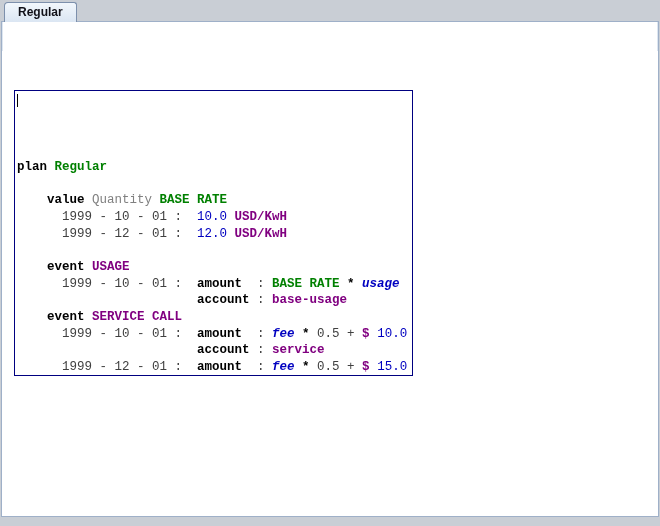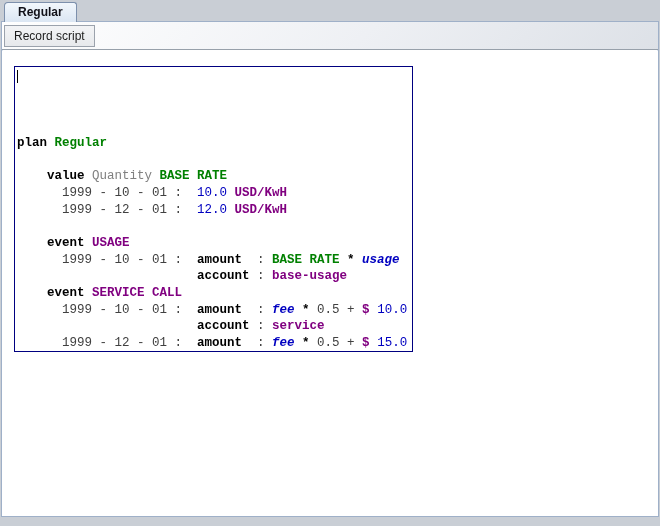--- a/index.html
+++ b/index.html
@@ -73,25 +73,22 @@
 <div class="tabbed-pane">
 
   <div class="tab-row">
     <div class="tab">
       <span>Regular</span>
     </div>
   </div>
 
   <div class="tab-content">
 
-    <div class="toolbar">
-      <button class="btn-record">Record script</button>
-    </div>
 
     <div class="editor-area">
-      <div class="script-box" style="border-color: rgb(0, 0, 128);">
+      <div class="script-box" style="border-color: rgb(0, 0, 128); margin-top: 24px;">
         <div class="caret"></div>
         
       <div class="script-line"><span style="color: rgb(0, 0, 0); font-weight: bold;">plan </span><span style="color: rgb(0, 128, 0); font-weight: bold;">Regular</span></div><div class="script-line">&nbsp;</div><div class="script-line"><span style="color: rgb(0, 0, 0); font-weight: bold;">    value </span><span style="color: rgb(128, 128, 128);">Quantity </span><span style="color: rgb(0, 128, 0); font-weight: bold;">BASE RATE</span></div><div class="script-line"><span style="color: rgb(64, 64, 64);">      1999 - 10 - 01 :  </span><span style="color: rgb(0, 0, 192);">10.0 </span><span style="color: rgb(128, 0, 128); font-weight: bold;">USD/KwH</span></div><div class="script-line"><span style="color: rgb(64, 64, 64);">      1999 - 12 - 01 :  </span><span style="color: rgb(0, 0, 192);">12.0 </span><span style="color: rgb(128, 0, 128); font-weight: bold;">USD/KwH</span></div><div class="script-line">&nbsp;</div><div class="script-line"><span style="color: rgb(0, 0, 0); font-weight: bold;">    event </span><span style="color: rgb(128, 0, 128); font-weight: bold;">USAGE</span></div><div class="script-line"><span style="color: rgb(64, 64, 64);">      1999 - 10 - 01 :  </span><span style="color: rgb(0, 0, 0); font-weight: bold;">amount</span><span style="color: rgb(64, 64, 64);">  : </span><span style="color: rgb(0, 128, 0); font-weight: bold;">BASE RATE</span><span style="color: rgb(0, 0, 0); font-weight: bold;"> * </span><span style="color: rgb(0, 0, 192); font-weight: bold; font-style: italic;">usage</span></div><div class="script-line"><span style="color: rgb(64, 64, 64);">                        </span><span style="color: rgb(0, 0, 0); font-weight: bold;">account</span><span style="color: rgb(64, 64, 64);"> : </span><span style="color: rgb(128, 0, 128); font-weight: bold;">base-usage</span></div><div class="script-line"><span style="color: rgb(0, 0, 0); font-weight: bold;">    event </span><span style="color: rgb(128, 0, 128); font-weight: bold;">SERVICE CALL</span></div><div class="script-line"><span style="color: rgb(64, 64, 64);">      1999 - 10 - 01 :  </span><span style="color: rgb(0, 0, 0); font-weight: bold;">amount</span><span style="color: rgb(64, 64, 64);">  : </span><span style="color: rgb(0, 0, 192); font-weight: bold; font-style: italic;">fee</span><span style="color: rgb(0, 0, 0); font-weight: bold;"> * </span><span style="color: rgb(64, 64, 64);">0.5 + </span><span style="color: rgb(128, 0, 128); font-weight: bold;">$ </span><span style="color: rgb(0, 0, 192);">10.0</span></div><div class="script-line"><span style="color: rgb(64, 64, 64);">                        </span><span style="color: rgb(0, 0, 0); font-weight: bold;">account</span><span style="color: rgb(64, 64, 64);"> : </span><span style="color: rgb(128, 0, 128); font-weight: bold;">service</span></div><div class="script-line"><span style="color: rgb(64, 64, 64);">      1999 - 12 - 01 :  </span><span style="color: rgb(0, 0, 0); font-weight: bold;">amount</span><span style="color: rgb(64, 64, 64);">  : </span><span style="color: rgb(0, 0, 192); font-weight: bold; font-style: italic;">fee</span><span style="color: rgb(0, 0, 0); font-weight: bold;"> * </span><span style="color: rgb(64, 64, 64);">0.5 + </span><span style="color: rgb(128, 0, 128); font-weight: bold;">$ </span><span style="color: rgb(0, 0, 192);">15.0</span></div><div class="script-line"></div></div>
     </div>
 
   </div>
 </div>
 
 </body></html>

